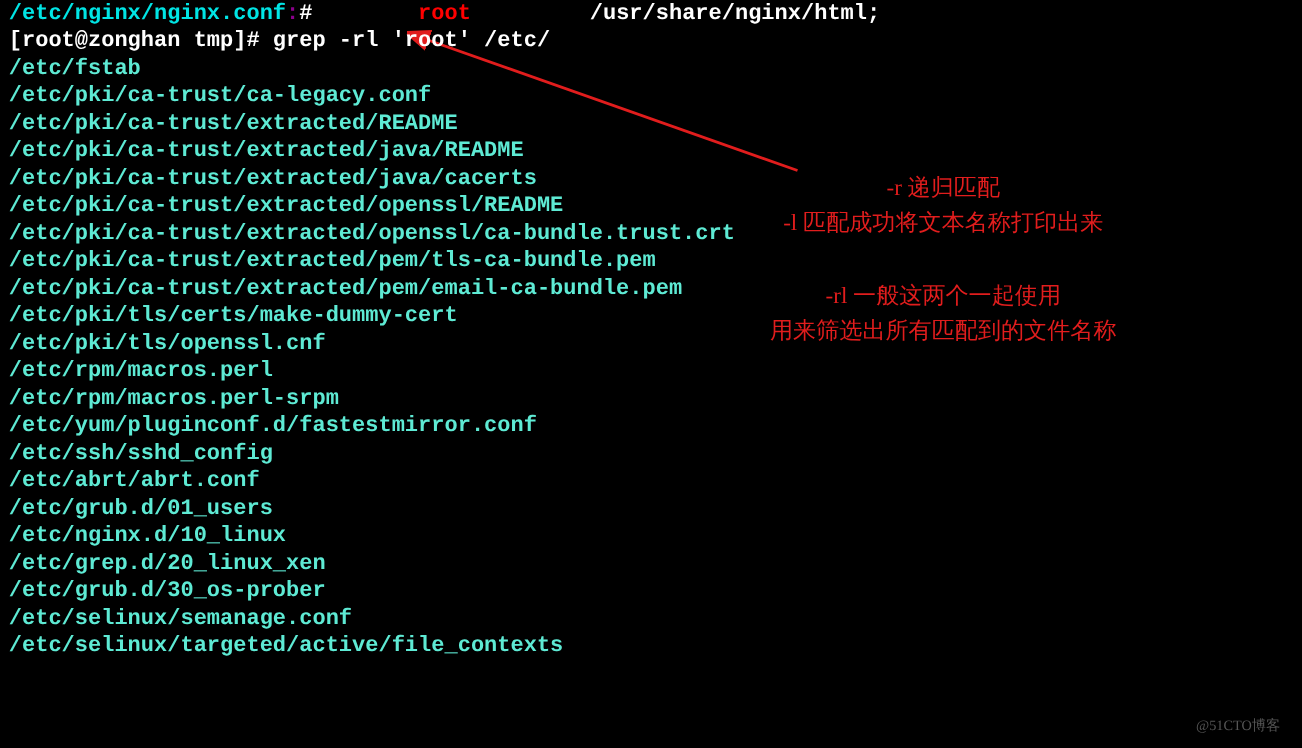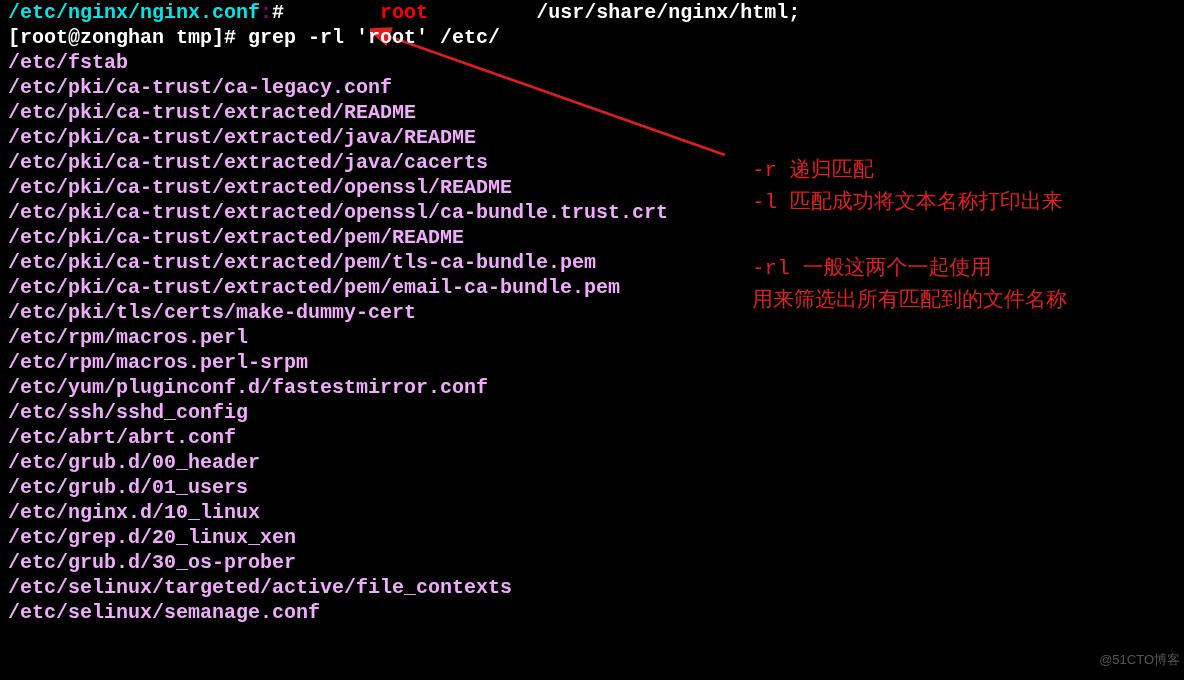--- a/index.html
+++ b/index.html
@@ -23,88 +23,88 @@
       position: relative;
       z-index: 2;
     }
     .line {
       white-space: pre;
     }
     .cyan { color: #00e5e5; }
     .dark-purple { color: #8b008b; }
     .white { color: #ffffff; }
     .red-bold { color: #ff0000; font-weight: bold; }
-    .magenta { color: #f0abfc; }
+    .magenta { color: #5eead4; }
     
     .arrow-overlay {
       position: absolute;
       top: 20px;
       left: 370px;
       pointer-events: none;
       z-index: 1;
     }
     
     .annotations {
       position: absolute;
-      left: 752px;
+      left: 700px;
       top: 155px;
       color: #e11d1d;
       font-size: 21px;
-      font-family: Liberation Mono, monospace;
+      font-family: Liberation Serif, serif;
       font-weight: normal;
       line-height: 1.5;
       z-index: 3;
+      text-align: center;
     }
     .annotation-group {
       margin-bottom: 35px;
     }
     .annotation-line {
       display: block;
     }
     
     .watermark {
       position: absolute;
       bottom: 8px;
-      right: 4px;
+      right: 20px;
       color: #555;
       font-size: 13px;
-      font-family: Liberation Sans, sans-serif;
+      font-family: Liberation Serif, serif;
       font-weight: normal;
       z-index: 4;
     }
   </style>
 </head>
 <body>
 
 <div class="terminal">
   <div class="line"><span class="cyan">/etc/nginx/nginx.conf</span><span class="dark-purple">:</span><span class="white">#        </span><span class="red-bold">root</span><span class="white">         /usr/share/nginx/html;</span></div>
   <div class="line white">[root@zonghan tmp]# grep -rl 'root' /etc/</div>
   <div class="line magenta">/etc/fstab</div>
   <div class="line magenta">/etc/pki/ca-trust/ca-legacy.conf</div>
   <div class="line magenta">/etc/pki/ca-trust/extracted/README</div>
   <div class="line magenta">/etc/pki/ca-trust/extracted/java/README</div>
   <div class="line magenta">/etc/pki/ca-trust/extracted/java/cacerts</div>
   <div class="line magenta">/etc/pki/ca-trust/extracted/openssl/README</div>
   <div class="line magenta">/etc/pki/ca-trust/extracted/openssl/ca-bundle.trust.crt</div>
-  <div class="line magenta">/etc/pki/ca-trust/extracted/pem/README</div>
   <div class="line magenta">/etc/pki/ca-trust/extracted/pem/tls-ca-bundle.pem</div>
   <div class="line magenta">/etc/pki/ca-trust/extracted/pem/email-ca-bundle.pem</div>
   <div class="line magenta">/etc/pki/tls/certs/make-dummy-cert</div>
+  <div class="line magenta">/etc/pki/tls/openssl.cnf</div>
   <div class="line magenta">/etc/rpm/macros.perl</div>
   <div class="line magenta">/etc/rpm/macros.perl-srpm</div>
   <div class="line magenta">/etc/yum/pluginconf.d/fastestmirror.conf</div>
   <div class="line magenta">/etc/ssh/sshd_config</div>
   <div class="line magenta">/etc/abrt/abrt.conf</div>
-  <div class="line magenta">/etc/grub.d/00_header</div>
   <div class="line magenta">/etc/grub.d/01_users</div>
   <div class="line magenta">/etc/nginx.d/10_linux</div>
   <div class="line magenta">/etc/grep.d/20_linux_xen</div>
   <div class="line magenta">/etc/grub.d/30_os-prober</div>
+  <div class="line magenta">/etc/selinux/semanage.conf</div>
   <div class="line magenta">/etc/selinux/targeted/active/file_contexts</div>
-  <div class="line magenta">/etc/selinux/semanage.conf</div>
 </div>
 
 <svg class="arrow-overlay" width="400" height="150">
   <defs>
     <marker id="arrowhead" markerWidth="10" markerHeight="8" refX="2" refY="4" orient="auto">
       <polygon points="0 0, 10 4, 0 8" fill="#e11d1d"></polygon>
     </marker>
   </defs>
   <line x1="355" y1="135" x2="15" y2="15" stroke="#e11d1d" stroke-width="2.5" marker-end="url(#arrowhead)"></line>
 </svg>

